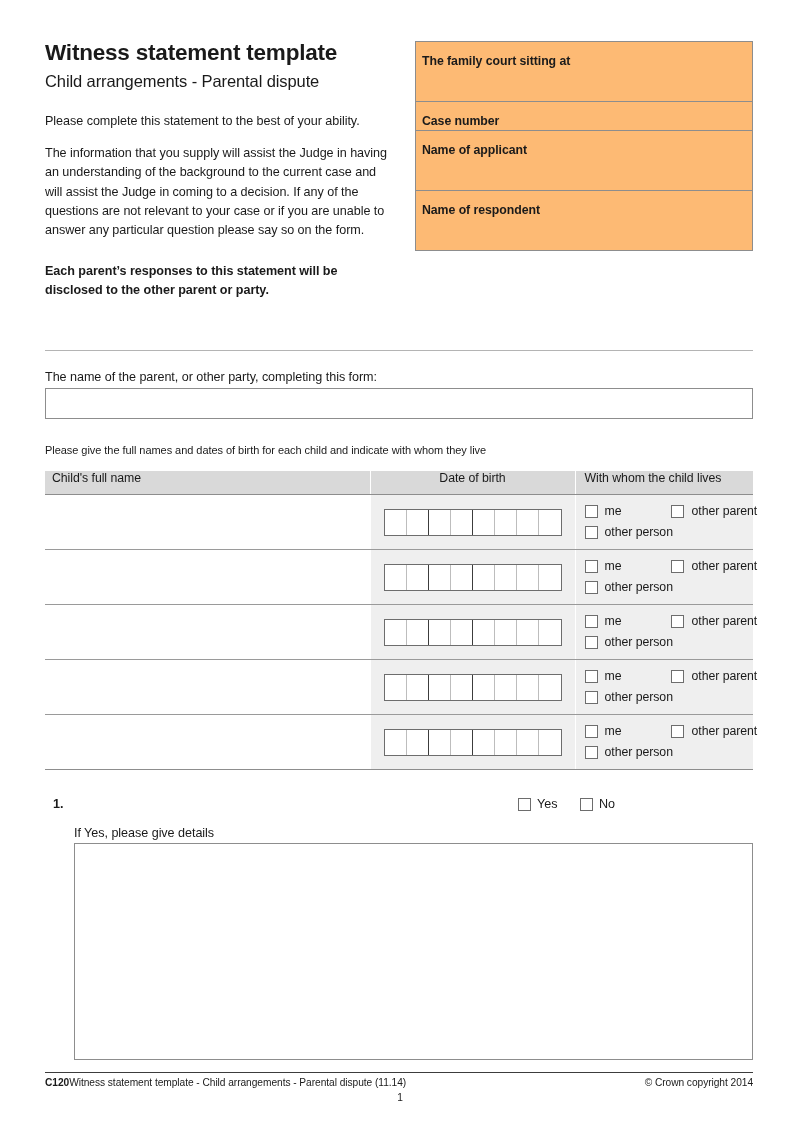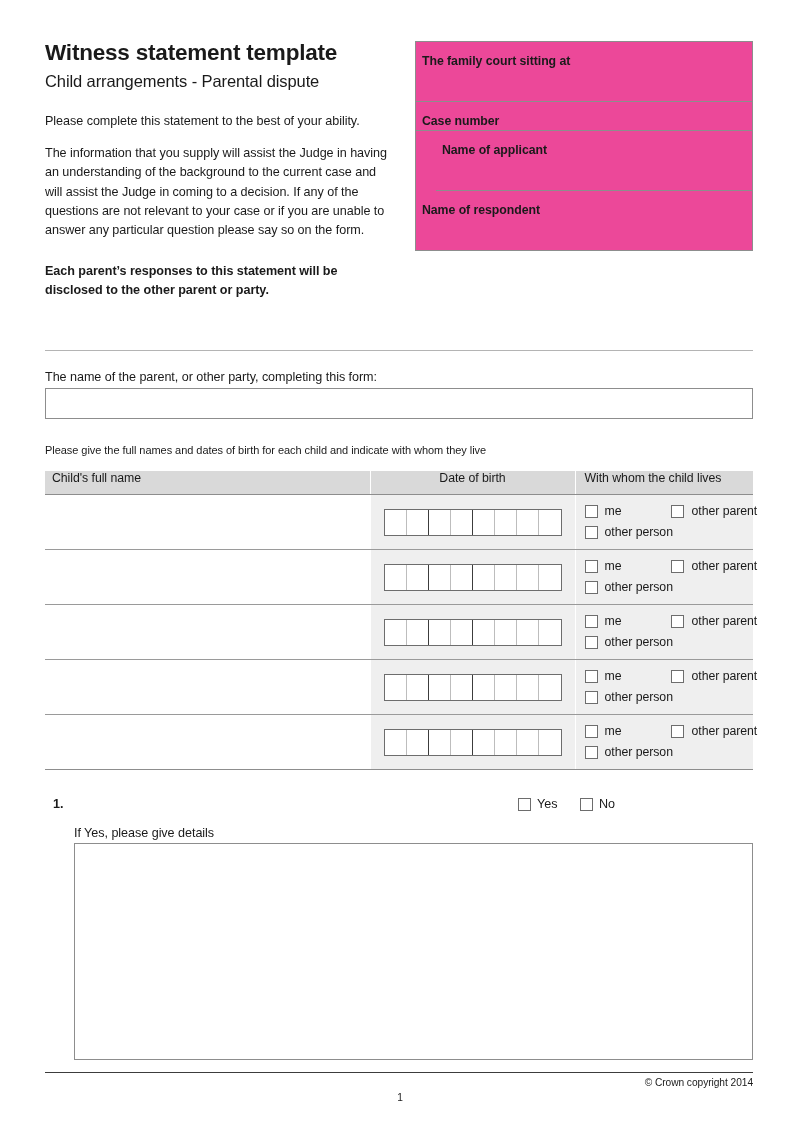--- a/index.html
+++ b/index.html
@@ -60,37 +60,37 @@
   }
 
   
   .court-box {
     position: absolute;
     left: 415px;
     top: 41px;
     width: 338px;
     border: 1px solid #8d8d8d;
     box-sizing: border-box;
-    background: #ec4899;
+    background: #fdba74;
   }
   .court-row {
     box-sizing: border-box;
     padding: 9px 0 0 6px;
     border-bottom: 1px solid #8d8d8d;
   }
   .court-row:last-child { border-bottom: none; }
   .court-row .lbl {
     font-size: 12.3px;
     font-weight: bold;
     line-height: 1.1;
     letter-spacing: -0.05px;
   }
   .r-court   { height: 60px; }
   .r-case    { height: 29px; }
-  .r-applic  { height: 60px; margin-left: 20px; }
+  .r-applic  { height: 60px; }
   .r-respond { height: 59px; }
 
   
   .divider {
     position: absolute;
     left: 45px;
     top: 350px;
     width: 708px;
     height: 1px;
     background: #b4b4b4;
@@ -515,16 +515,19 @@
     <span class="chk-text">Yes</span>
   </div>
   <div class="q-no">
     <span class="chk"></span>
     <span class="chk-text">No</span>
   </div>
   <div class="q-sublabel">If Yes, please give details</div>
   <div class="q-textarea"></div>
 
   <div class="foot-rule"></div>
+  <div class="foot-left">
+    <span class="code">C120</span><span>Witness statement template - Child arrangements - Parental dispute  (11.14)</span>
+  </div>
   <div class="foot-right">© Crown copyright 2014</div>
   <div class="foot-page">1</div>
 
 </div>
 
 </body></html>

